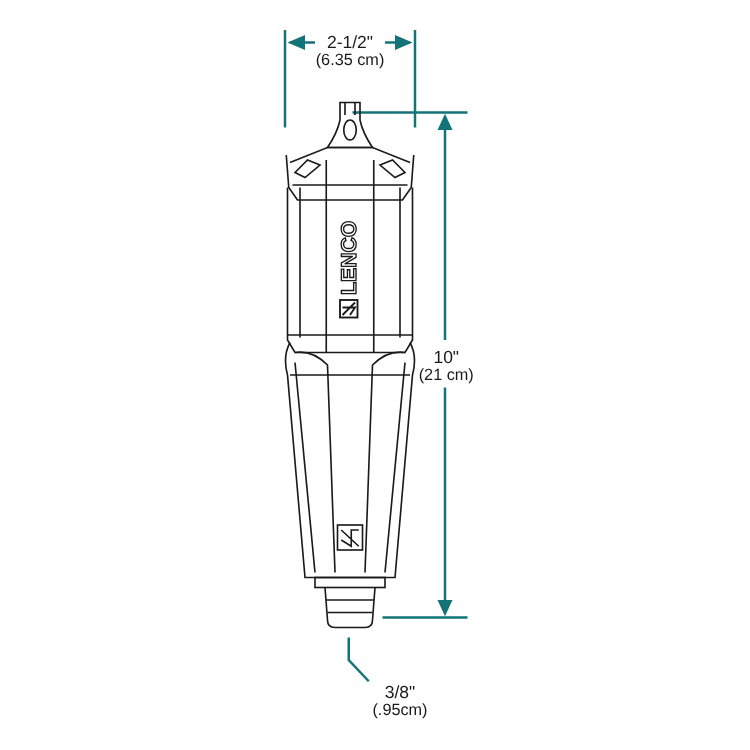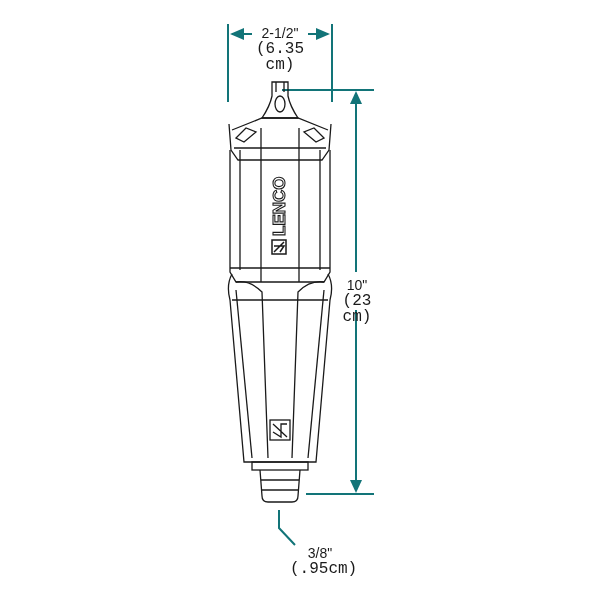--- a/index.html
+++ b/index.html
@@ -1,19 +1,19 @@
 <!DOCTYPE html>
 <html><head>
   <meta charset="utf-8">
   <style>
     html, body { margin: 0; padding: 0; background: #ffffff; }
     body { width: 600px; height: 600px; position: relative; overflow: hidden; font-family: "Liberation Sans", sans-serif; }
     .label { position: absolute; text-align: center; color: #1a1a1a; line-height: 1.05; }
     .label .big { font-size: 14px; display: block; }
-    .label .small { font-size: 16px; display: block; font-family: Liberation Mono, monospace; }
+    .label .small { font-size: 13px; display: block; }
     svg { position: absolute; left: 0; top: 0; }
   </style>
 </head>
 <body>
 
 <svg width="600" height="600" viewBox="0 0 600 600">
   <g fill="none" stroke="#127478" stroke-width="2">
 
     <line x1="228" y1="24" x2="228" y2="102"></line>
     <line x1="332" y1="24" x2="332" y2="102"></line>
@@ -77,19 +77,19 @@
   </g>
 </svg>
 
 <div class="label" style="left:250px; top:26px; width:60px;">
   <span class="big">2-1/2"</span>
   <span class="small">(6.35 cm)</span>
 </div>
 
 <div class="label" style="left:330px; top:278px; width:54px;">
   <span class="big">10"</span>
-  <span class="small">(23 cm)</span>
+  <span class="small">(21 cm)</span>
 </div>
 
 <div class="label" style="left:290px; top:546px; width:60px;">
   <span class="big">3/8"</span>
   <span class="small">(.95cm)</span>
 </div>
 
 </body></html>

